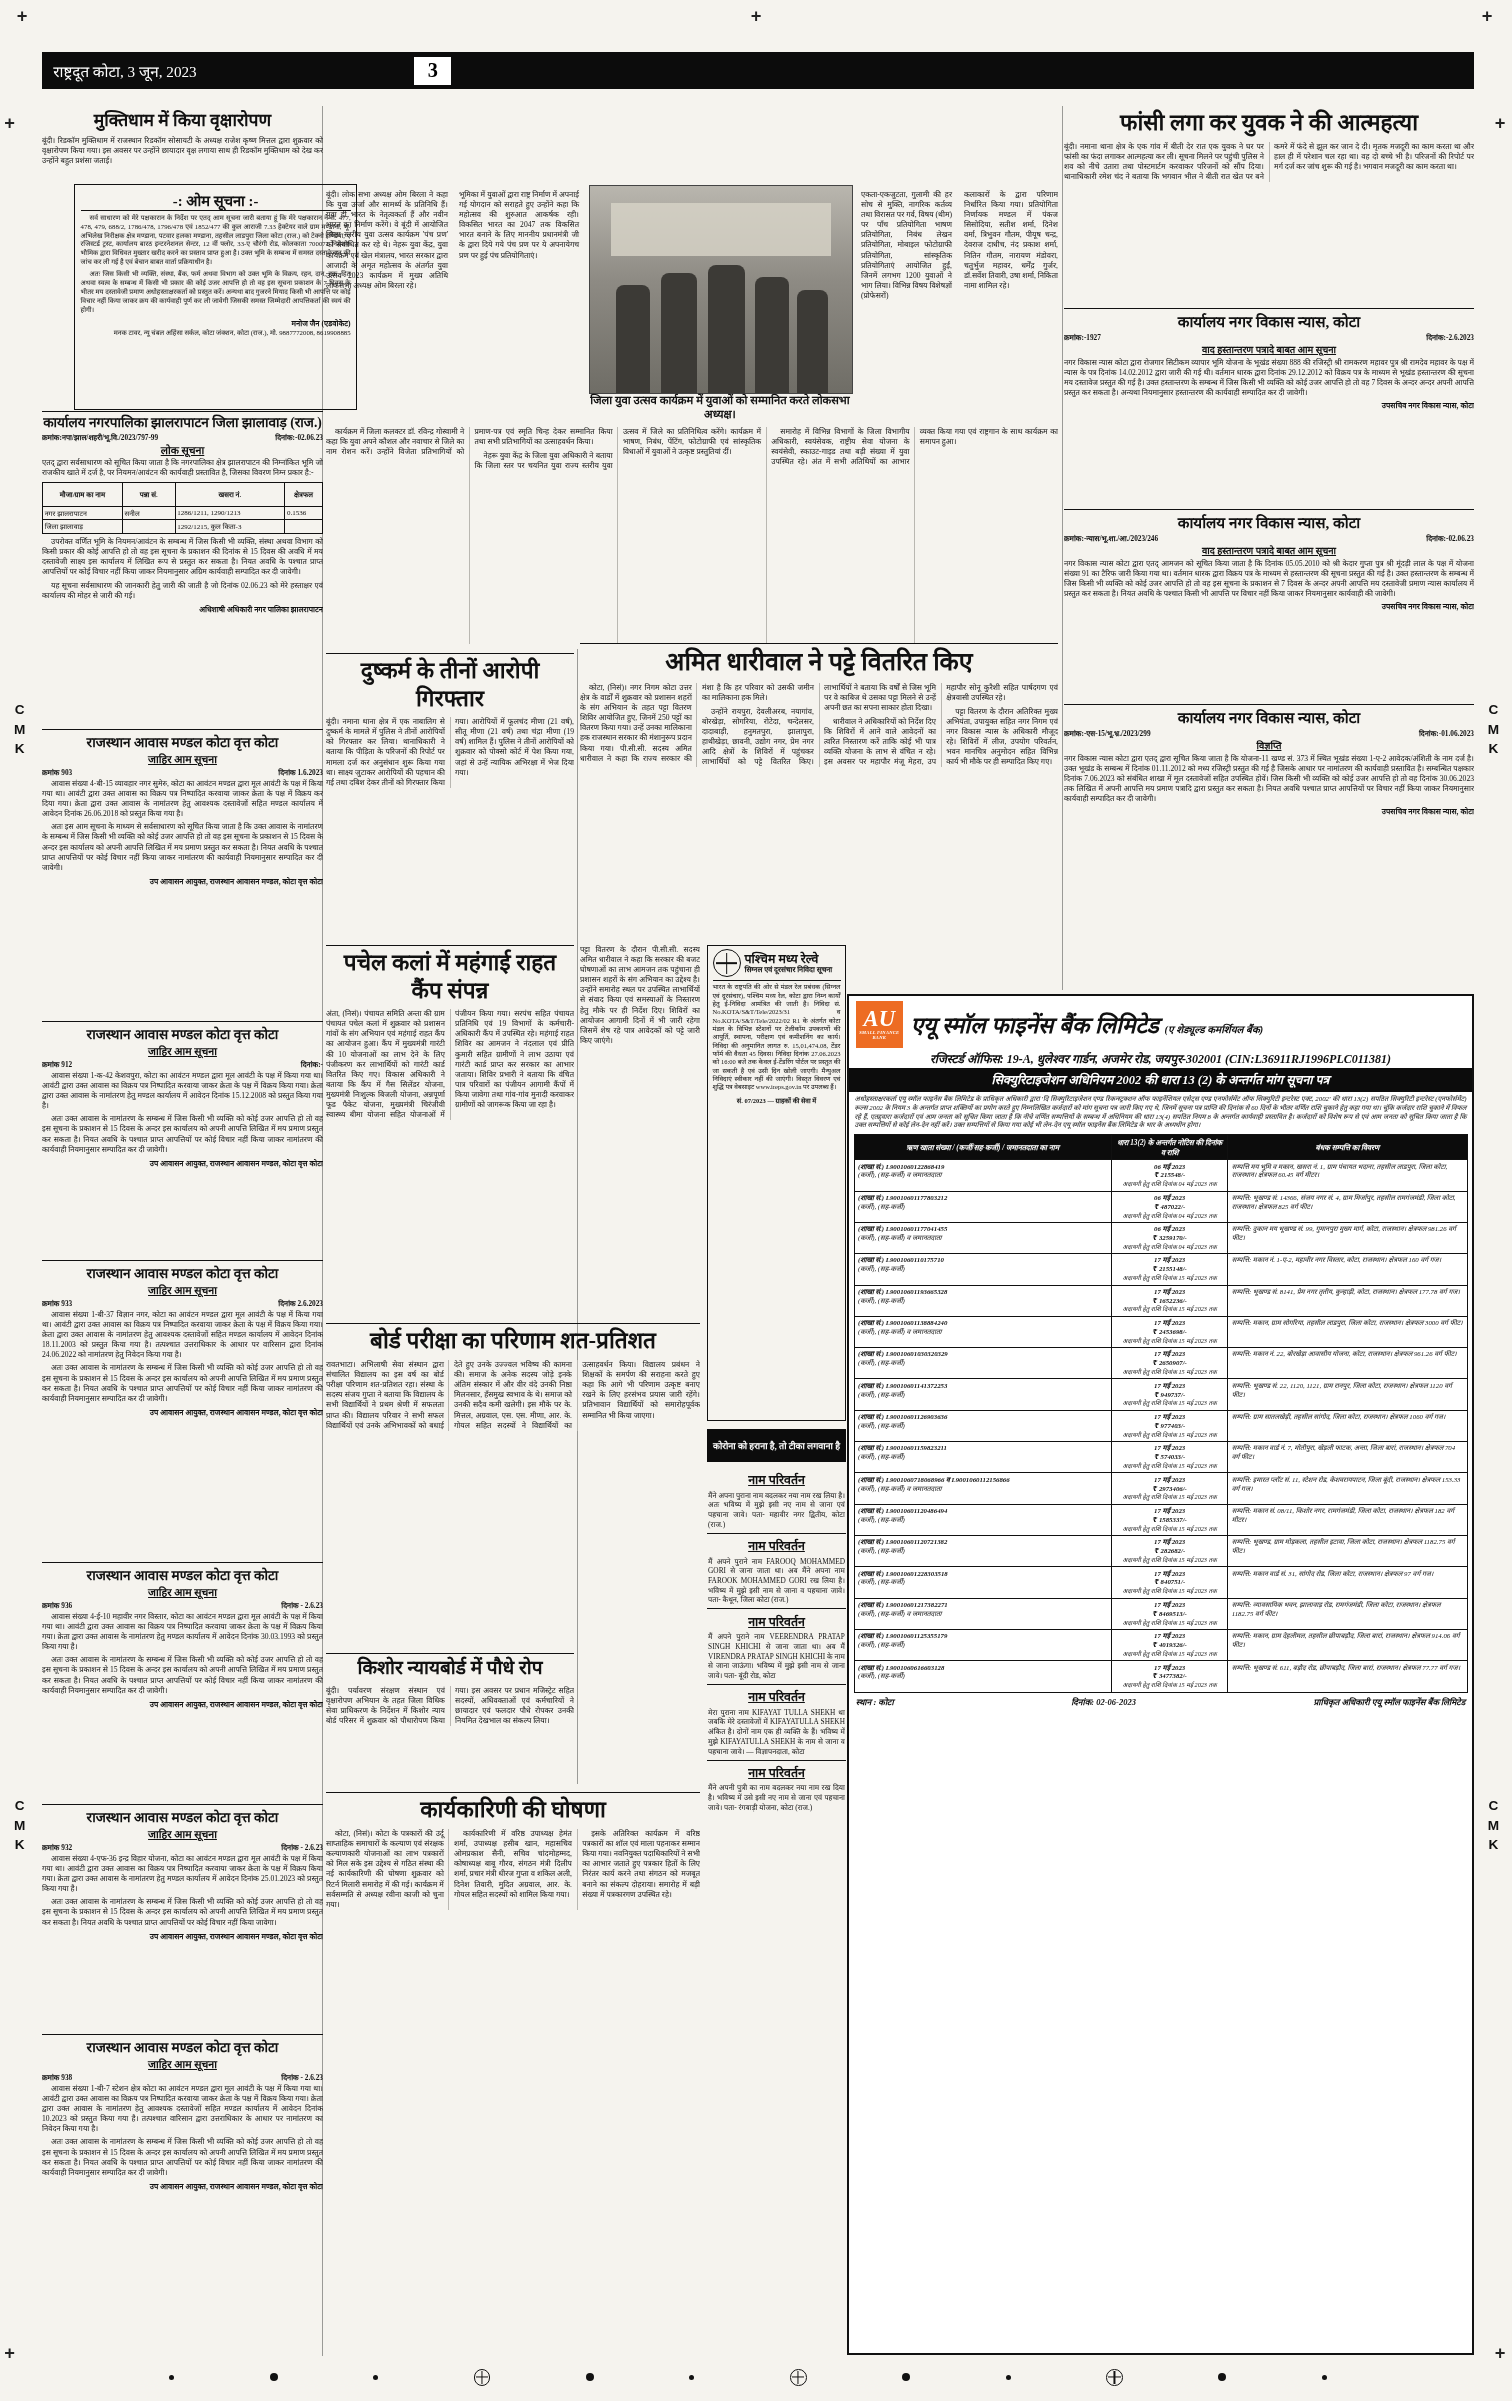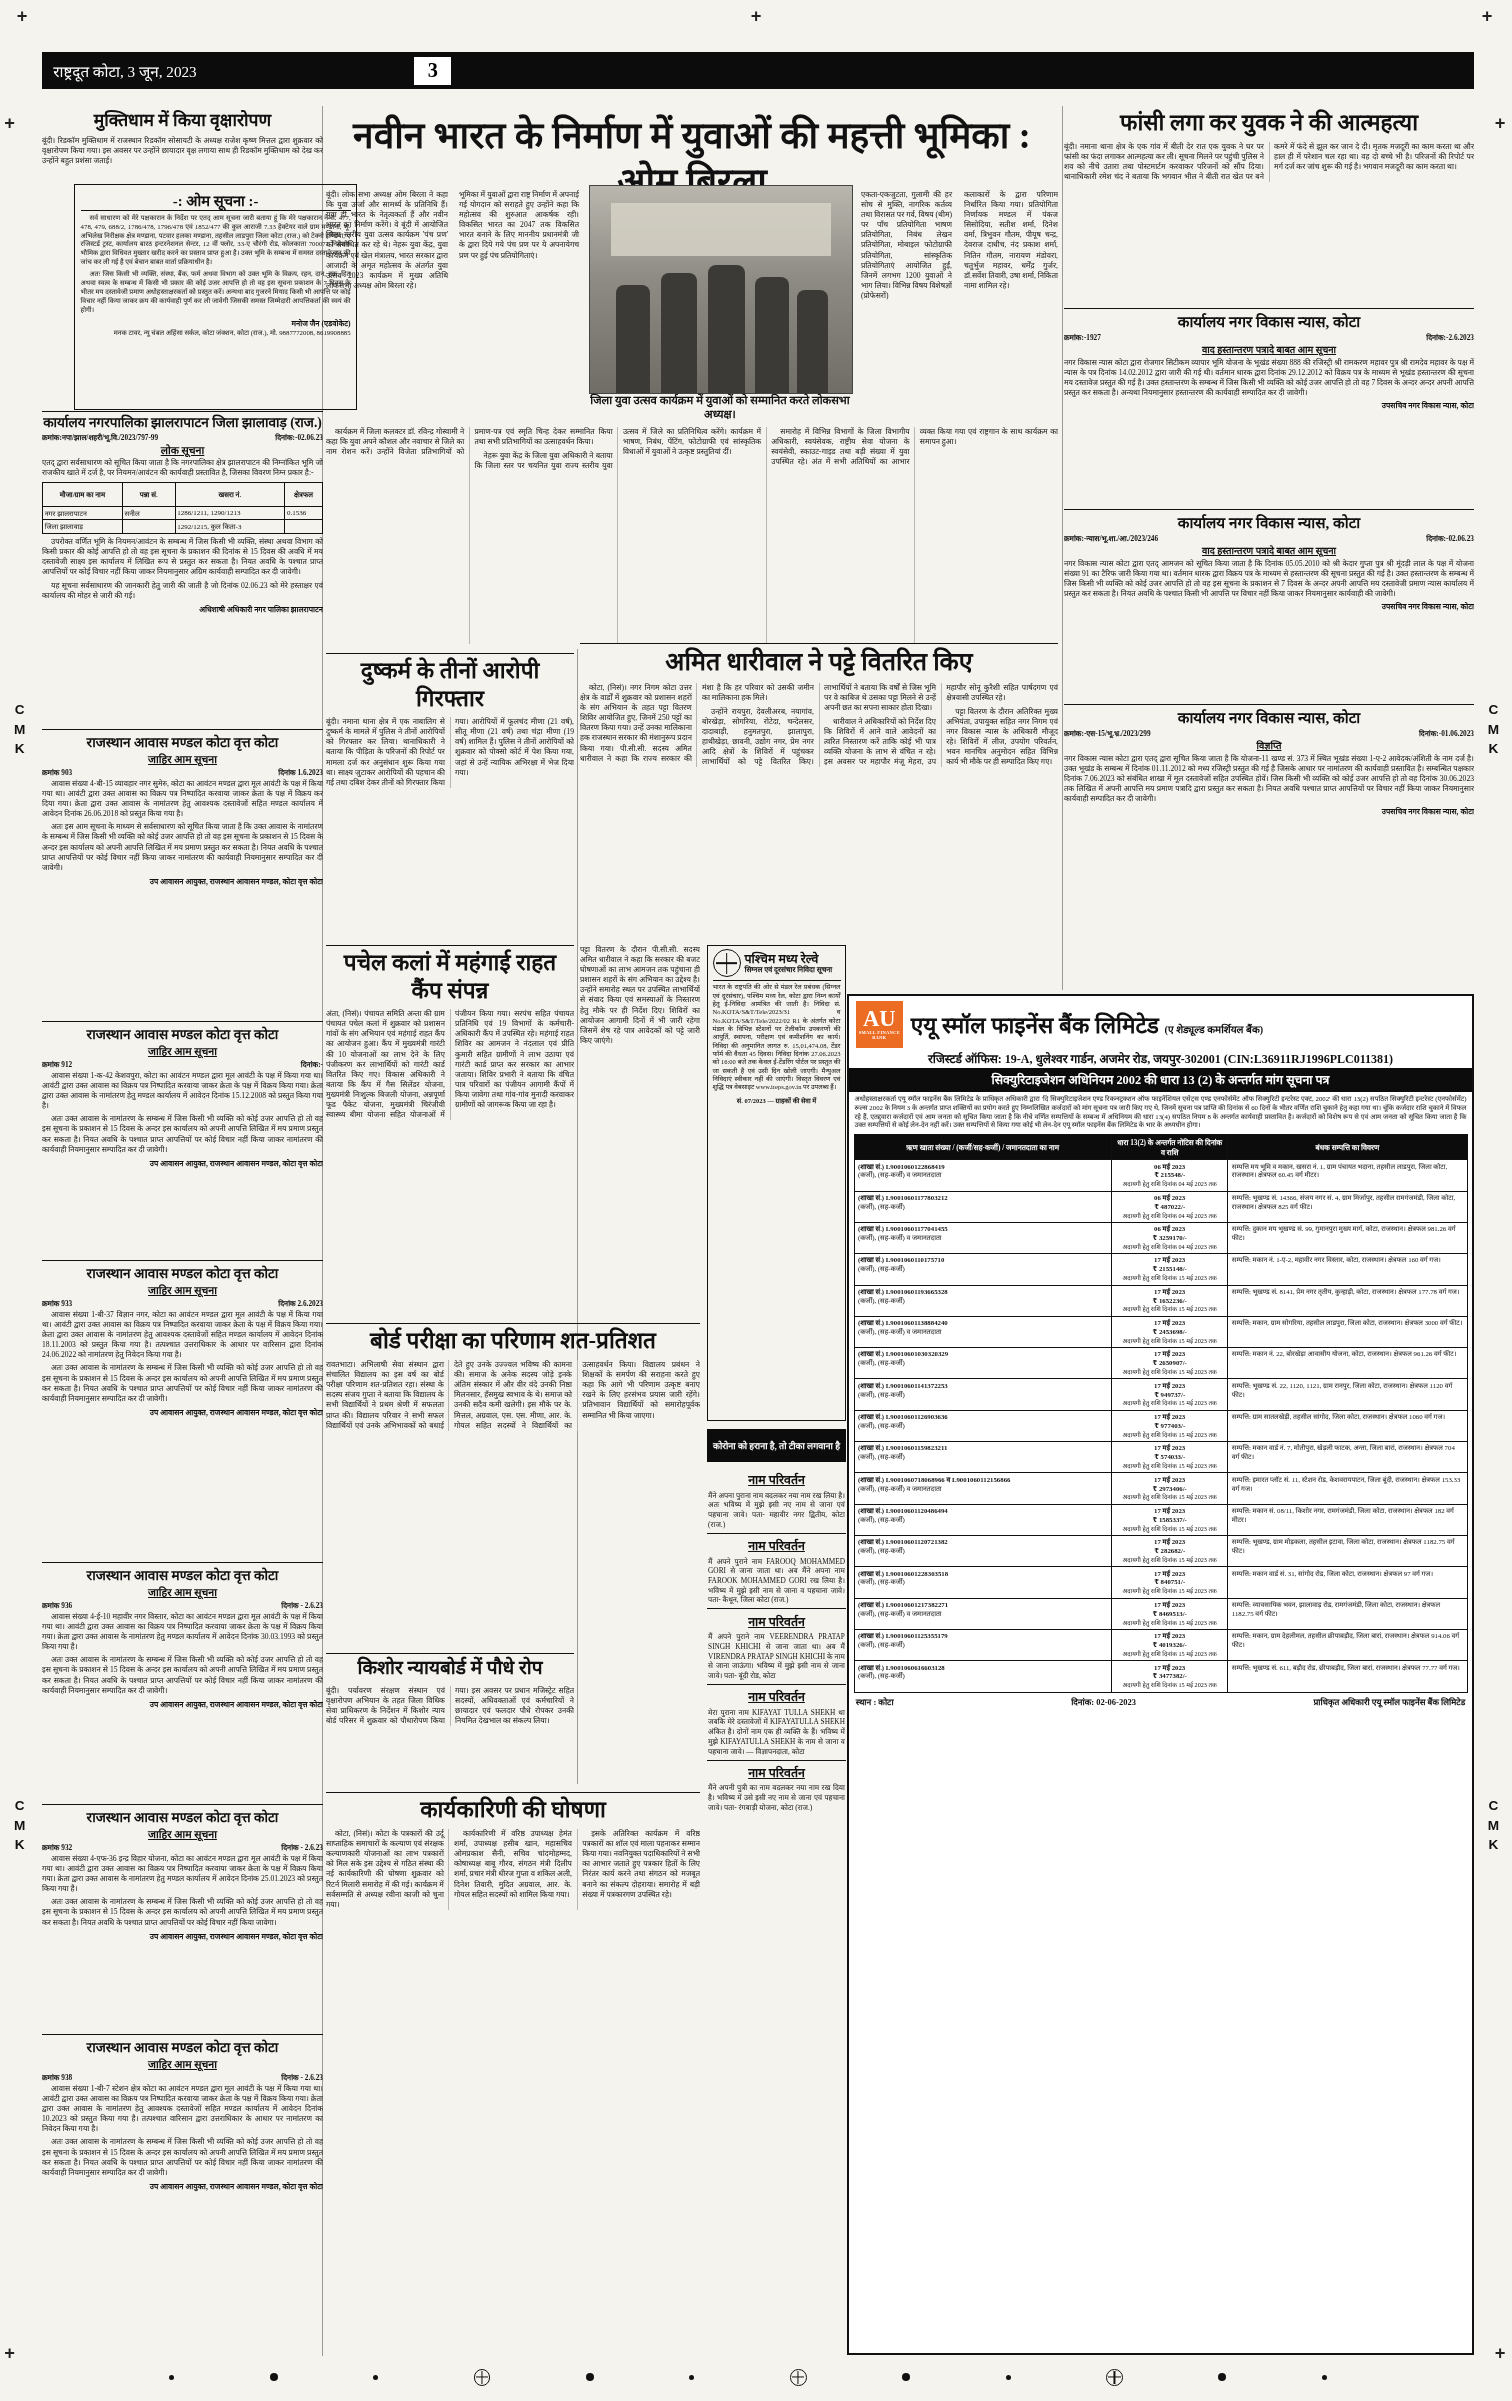--- a/index.html
+++ b/index.html
@@ -78,21 +78,21 @@
   .railbox .body{font-size:6.5px;line-height:1.28;}
 
   .sloganbar{background:#0c0c0c;color:#fff;font-size:9px;font-weight:700;text-align:center;
              display:flex;align-items:center;justify-content:center;padding:2.3px;box-sizing:border-box;}
   .naam-ad{border-top:1.1px solid #111;padding:3.4px 1.1px;}
   .naam-ad:first-of-type{border-top:none;}
   .naam-h{font-size:12.4px;font-weight:700;text-align:center;text-decoration:underline;margin-bottom:2.3px;}
   .naam-ad .body{font-size:7.3px;}
 
   
-  .au{border:2.3px solid #111;background:#fff;box-sizing:border-box;}
+  .au{border:2.3px solid #111;background:#fff;box-sizing:border-box;font-style:italic;}
   .au-head{display:flex;align-items:center;gap:8px;padding:4.5px 6.8px 1.1px;}
   .au-logo{width:47px;height:47px;background:#ed6c23;color:#fff;display:flex;flex-direction:column;
            align-items:center;justify-content:center;font-weight:700;flex:0 0 auto;}
   .au-logo .big{font-size:22.6px;line-height:1;}
   .au-logo .small{font-size:4.5px;letter-spacing:0.3px;text-align:center;}
   .au-title{font-size:22.6px;font-weight:700;}
   .au-title small{font-size:10.2px;font-weight:700;}
   .au-reg{font-size:12px;text-align:center;font-weight:700;padding:1.1px 4.5px;}
   .au-bar{background:#0c0c0c;color:#fff;font-size:12.4px;font-weight:700;text-align:center;padding:3.4px;}
   .au-intro{font-size:6.8px;line-height:1.3;text-align:justify;padding:3.4px 5.6px;}
@@ -292,21 +292,20 @@
         </div>
         <div class="body">
           <p>आवास संख्या 1-बी-7 स्टेशन क्षेत्र कोटा का आवंटन मण्डल द्वारा मूल आवंटी के पक्ष में किया गया था। आवंटी द्वारा उक्त आवास का विक्रय पत्र निष्पादित करवाया जाकर क्रेता के पक्ष में विक्रय किया गया। क्रेता द्वारा उक्त आवास के नामांतरण हेतु आवश्यक दस्तावेजों सहित मण्डल कार्यालय में आवेदन दिनांक 10.2023 को प्रस्तुत किया गया है। तत्पश्चात वारिसान द्वारा उत्तराधिकार के आधार पर नामांतरण का निवेदन किया गया है।</p>
           <p>अतः उक्त आवास के नामांतरण के सम्बन्ध में जिस किसी भी व्यक्ति को कोई उजर आपत्ति हो तो वह इस सूचना के प्रकाशन से 15 दिवस के अन्दर इस कार्यालय को अपनी आपत्ति लिखित में मय प्रमाण प्रस्तुत कर सकता है। नियत अवधि के पश्चात प्राप्त आपत्तियों पर कोई विचार नहीं किया जाकर नामांतरण की कार्यवाही नियमानुसार सम्पादित कर दी जावेगी।</p>
         </div>
         <div class="sign">उप आवासन आयुक्त, राजस्थान आवासन मण्डल, कोटा वृत्त कोटा</div>
       </section>
     </div>
 
   <section class="abs" style="left:326px;top:113px;width:732px;height:534px;">
-    <div class="main-headline">नवीन भारत के निर्माण में युवाओं की महत्ती भूमिका : ओम बिरला</div>
     <div class="photo">
       <div class="banner"></div>
       <div class="fig" style="left:10%;width:13%;height:52%;"></div>
       <div class="fig" style="left:27%;width:14%;height:58%;"></div>
       <div class="fig" style="left:45%;width:14%;height:62%;"></div>
       <div class="fig" style="left:63%;width:13%;height:56%;"></div>
       <div class="fig" style="left:79%;width:12%;height:50%;"></div>
     </div>
     <div class="caption">जिला युवा उत्सव कार्यक्रम में युवाओं को सम्मानित करते लोकसभा अध्यक्ष।</div>
     <div class="mcol body" style="left:0;width:122px;">बूंदी। लोक सभा अध्यक्ष ओम बिरला ने कहा कि युवा ऊर्जा और सामर्थ्य के प्रतिनिधि हैं। युवा ही भारत के नेतृत्वकर्ता हैं और नवीन भारत का निर्माण करेंगे। वे बूंदी में आयोजित जिला स्तरीय युवा उत्सव कार्यक्रम 'पंच प्रण' को संबोधित कर रहे थे। नेहरू युवा केंद्र, युवा कार्यक्रम एवं खेल मंत्रालय, भारत सरकार द्वारा आजादी के अमृत महोत्सव के अंतर्गत युवा उत्सव 2023 कार्यक्रम में मुख्य अतिथि लोकसभा अध्यक्ष ओम बिरला रहे।</div>

